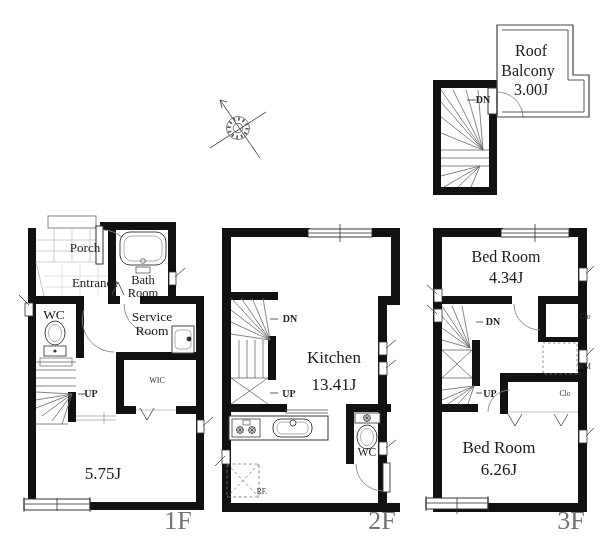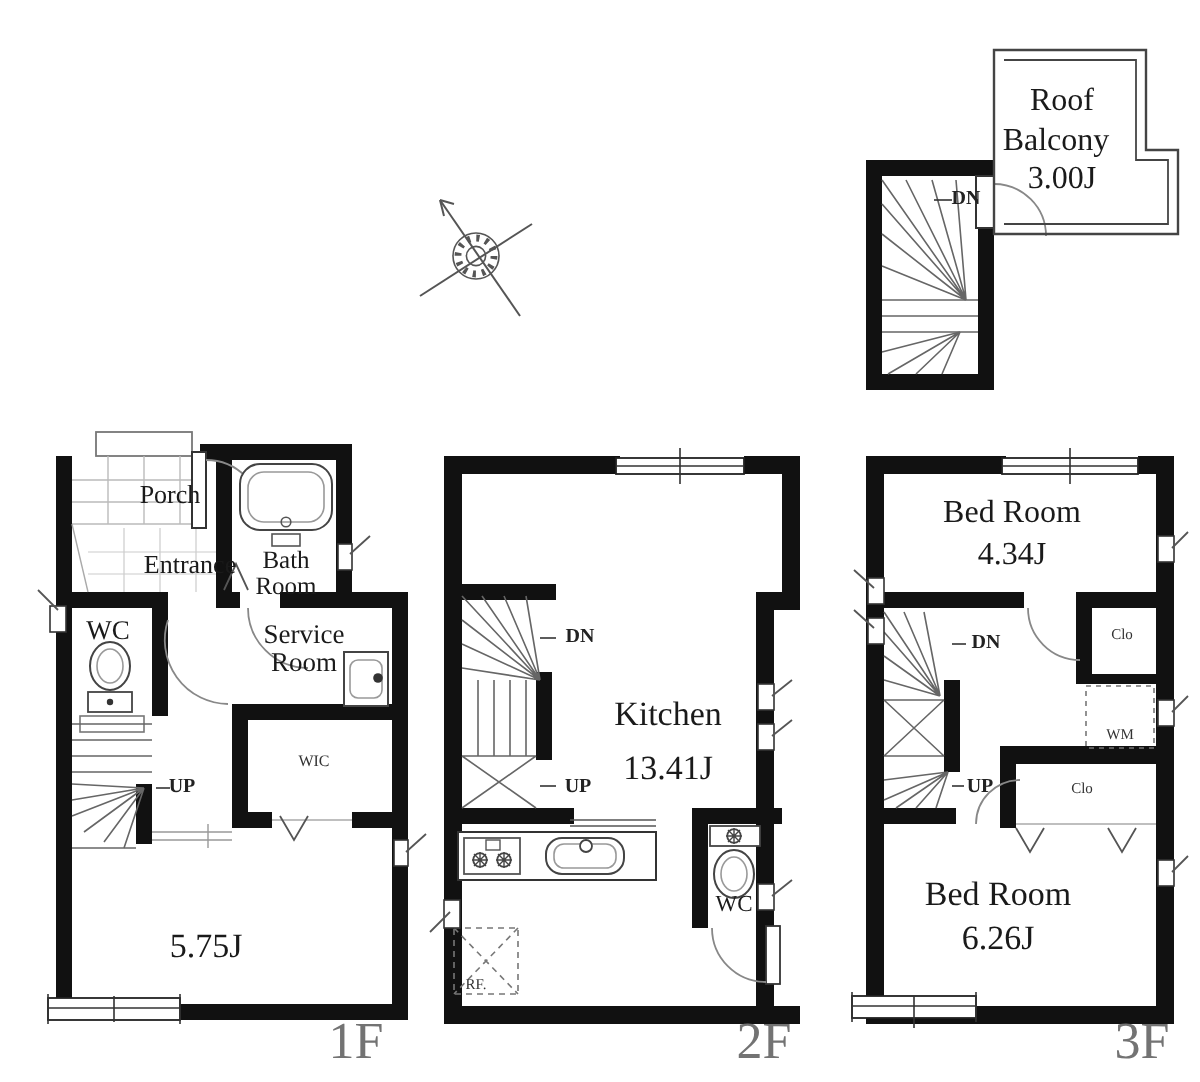--- a/index.html
+++ b/index.html
@@ -2,21 +2,21 @@
 <html><head>
 <meta charset="utf-8">
 <style>
   html,body{margin:0;padding:0;background:#fff;}
   #stage{position:relative;width:600px;height:541px;background:#fff;overflow:hidden;
          font-family:"Liberation Serif","DejaVu Serif",serif;border-radius:12px;}
   #plan-svg{position:absolute;left:0;top:0;}
   .lbl{position:absolute;transform:translate(-50%,-50%);color:#1a1a1a;
        white-space:nowrap;line-height:1;text-align:center;
        font-family:"Liberation Serif","DejaVu Serif",serif;}
-  .s7 {font-size:7.5px;color:#333;}
+  .s7 {font-size:7.5px;color:#333;margin-left:24px;}
   .s8 {font-size:8px;color:#333;}
   .s10b{font-size:10px;font-weight:bold;color:#222;}
   .s11{font-size:11.5px;}
   .s12{font-size:12.5px;}
   .s13{font-size:13px;}
   .s135{font-size:13.5px;}
   .s16{font-size:16px;}
   .s17{font-size:17px;}
   .s26{font-size:26px;color:#737373;}
 </style>

